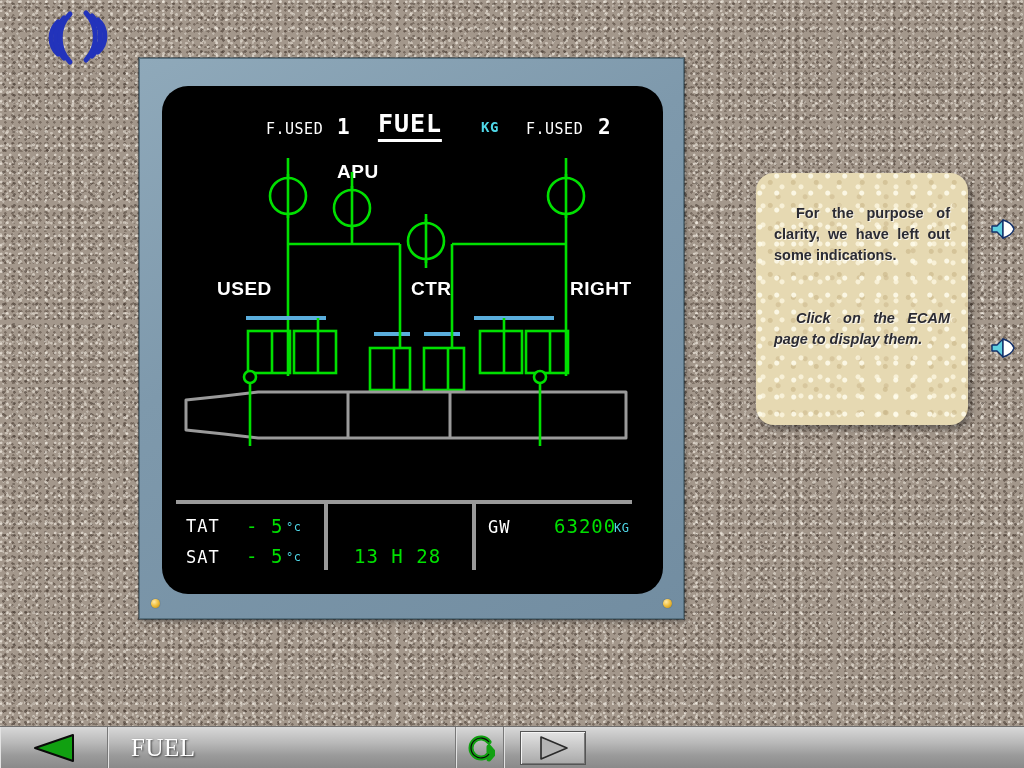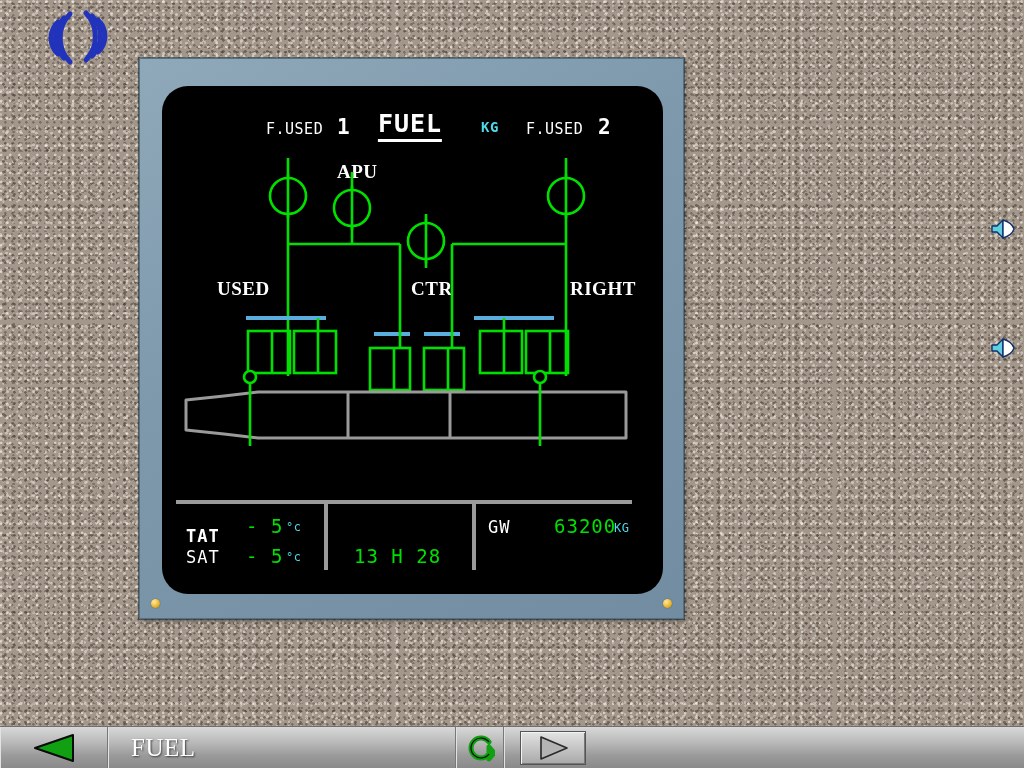--- a/index.html
+++ b/index.html
@@ -85,21 +85,21 @@
     transform: translateX(-50%);
     letter-spacing: 1px;
   }
   #fuel-unit {
     left: 319px; top: 33px;
     font-size: 14px; color: #4fd8e8; font-weight: bold;
   }
 
   .ec-label-big {
     position: absolute;
-    font-family: Liberation Serif, serif;
+    font-family: Liberation Sans, sans-serif;
     color: #fff; font-weight: bold; font-size: 19px;
     letter-spacing: .5px; white-space: nowrap;
   }
   #lbl-apu   { left: 175px; top: 75px; }
   #lbl-left  { left: 55px;  top: 192px; }
   #lbl-ctr   { left: 249px; top: 192px; }
   #lbl-right { left: 408px; top: 192px; }
 
   #schematic { position: absolute; left: 0; top: 0; width: 501px; height: 508px; }
 
@@ -320,38 +320,42 @@
       </svg>
 
       <div id="data-strip">
         <svg viewBox="0 0 501 110" width="501" height="110" aria-hidden="true">
           <g stroke="#9a9a9a" stroke-width="4">
             <line x1="14" y1="18" x2="470" y2="18"></line>
             <line x1="164" y1="20" x2="164" y2="86"></line>
             <line x1="312" y1="20" x2="312" y2="86"></line>
           </g>
         </svg>
-        <div class="d-txt d-lbl" style="left:24px;  top:42px;font-weight:bold;">TAT</div>
+        <div class="d-txt d-lbl" style="left:24px;  top:32px;">TAT</div>
         <div class="d-txt d-val" style="left:84px;  top:31px;">- 5</div>
         <div class="d-txt d-unit" style="left:124px; top:36px;">°c</div>
 
         <div class="d-txt d-lbl" style="left:24px;  top:63px;">SAT</div>
         <div class="d-txt d-val" style="left:84px;  top:61px;">- 5</div>
         <div class="d-txt d-unit" style="left:124px; top:66px;">°c</div>
 
         <div class="d-txt d-val" style="left:192px; top:61px;">13 H 28</div>
 
         <div class="d-txt d-lbl" style="left:326px; top:33px;">GW</div>
         <div class="d-txt d-val" style="left:392px; top:31px;">63200</div>
         <div class="d-txt d-unit" style="left:452px; top:37px;">KG</div>
       </div>
 
     </div>
   </div>
 
+  <div id="note-panel">
+    <div class="note-p" id="note-p1">For the purpose of clarity, we have left out some indications.</div>
+    <div class="note-p italic" id="note-p2">Click on the ECAM page to display them.</div>
+  </div>
 
   <div class="speaker" id="speaker-1">
     <svg viewBox="0 0 26 24" width="26" height="24" aria-hidden="true">
       <path d="M2 9 H7 L13 3 V21 L7 15 H2 Z" fill="#5fd0e0" stroke="#12306a" stroke-width="1.4" stroke-linejoin="round"></path>
       <path d="M13 3 C20 5 23 9 24 12 C23 15 20 19 13 21 Z" fill="#ffffff" stroke="#12306a" stroke-width="1.4" stroke-linejoin="round"></path>
     </svg>
   </div>
   <div class="speaker" id="speaker-2">
     <svg viewBox="0 0 26 24" width="26" height="24" aria-hidden="true">
       <path d="M2 9 H7 L13 3 V21 L7 15 H2 Z" fill="#5fd0e0" stroke="#12306a" stroke-width="1.4" stroke-linejoin="round"></path>

